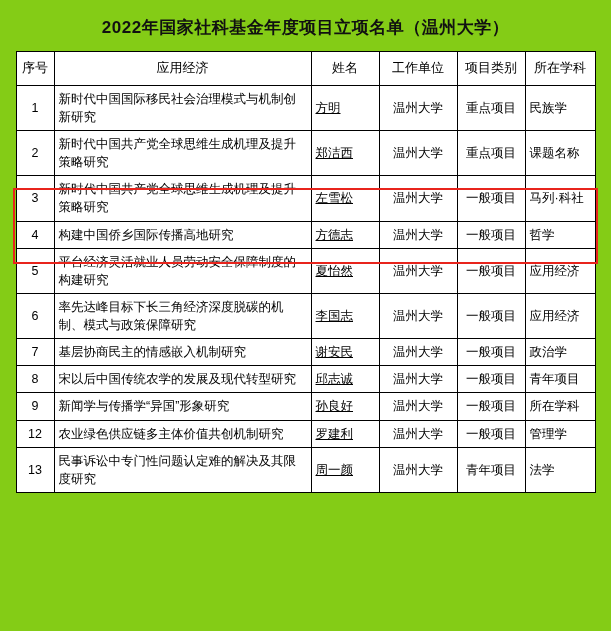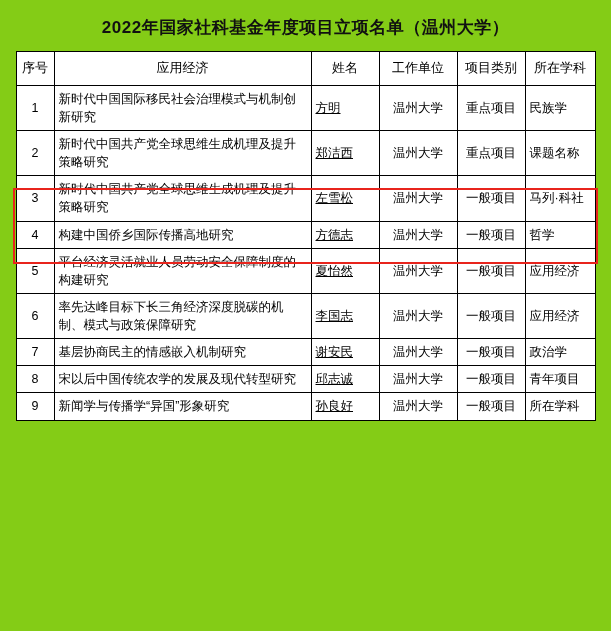--- a/index.html
+++ b/index.html
@@ -185,18 +185,34 @@
         <td class="c-field">青年项目</td>
       </tr>
       <tr>
         <td class="c-index">9</td>
         <td class="c-title">新闻学与传播学“异国”形象研究</td>
         <td class="c-name">孙良好</td>
         <td class="c-org">温州大学</td>
         <td class="c-type">一般项目</td>
         <td class="c-field">所在学科</td>
       </tr>
+      <tr>
+        <td class="c-index">12</td>
+        <td class="c-title">农业绿色供应链多主体价值共创机制研究</td>
+        <td class="c-name">罗建利</td>
+        <td class="c-org">温州大学</td>
+        <td class="c-type">一般项目</td>
+        <td class="c-field">管理学</td>
+      </tr>
+      <tr>
+        <td class="c-index">13</td>
+        <td class="c-title">民事诉讼中专门性问题认定难的解决及其限度研究</td>
+        <td class="c-name">周一颜</td>
+        <td class="c-org">温州大学</td>
+        <td class="c-type">青年项目</td>
+        <td class="c-field">法学</td>
+      </tr>
     </tbody>
   </table>
 
   <div class="highlight-box" style="left:13px; top:188px; width:585px; height:76px;"></div>
 
 </div>
 
 </body></html>

